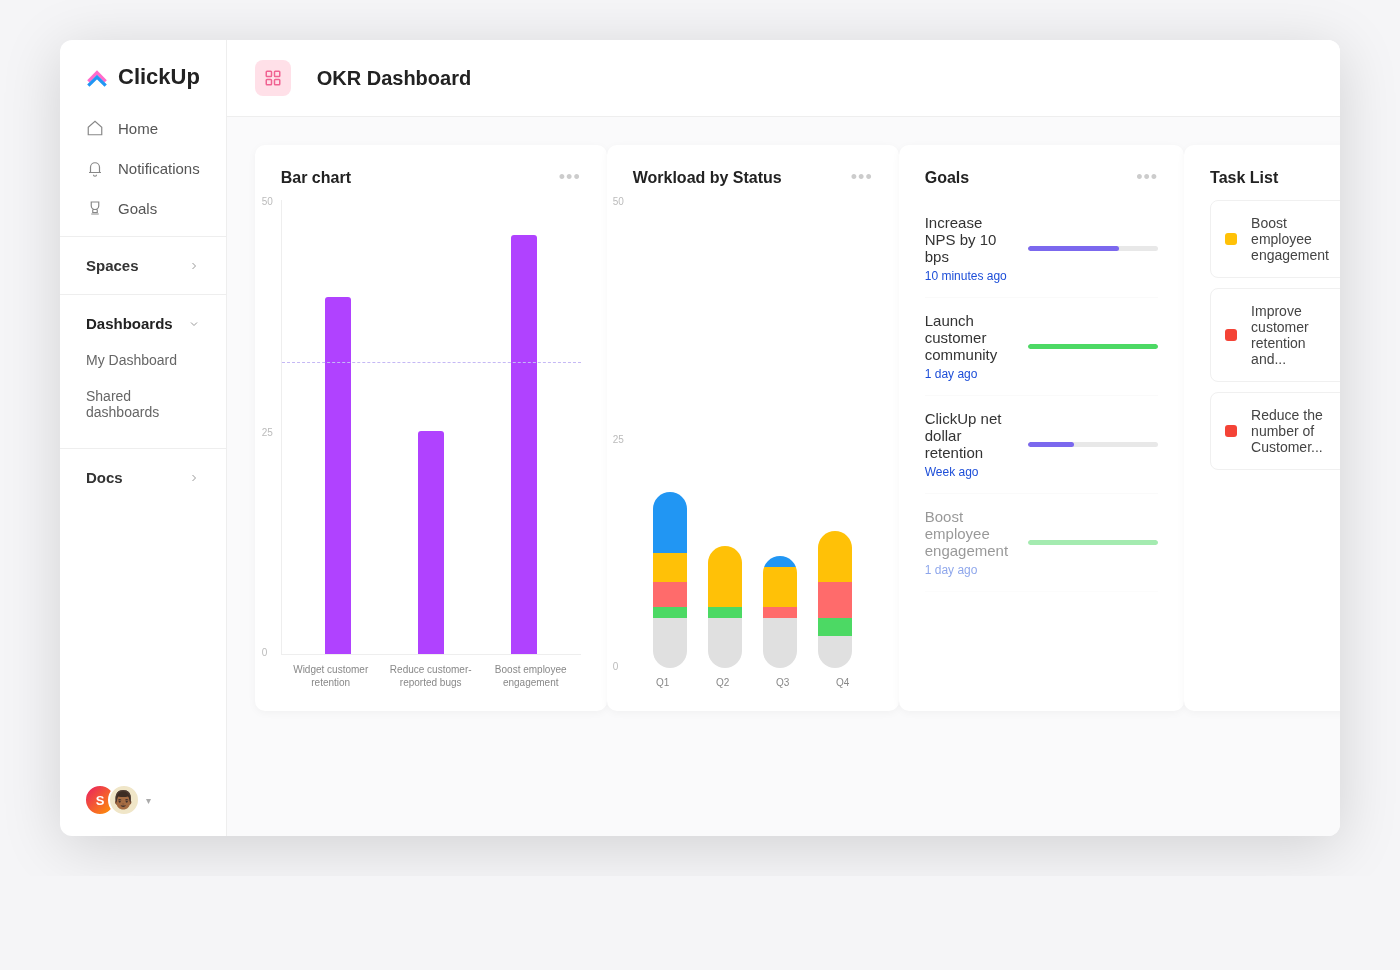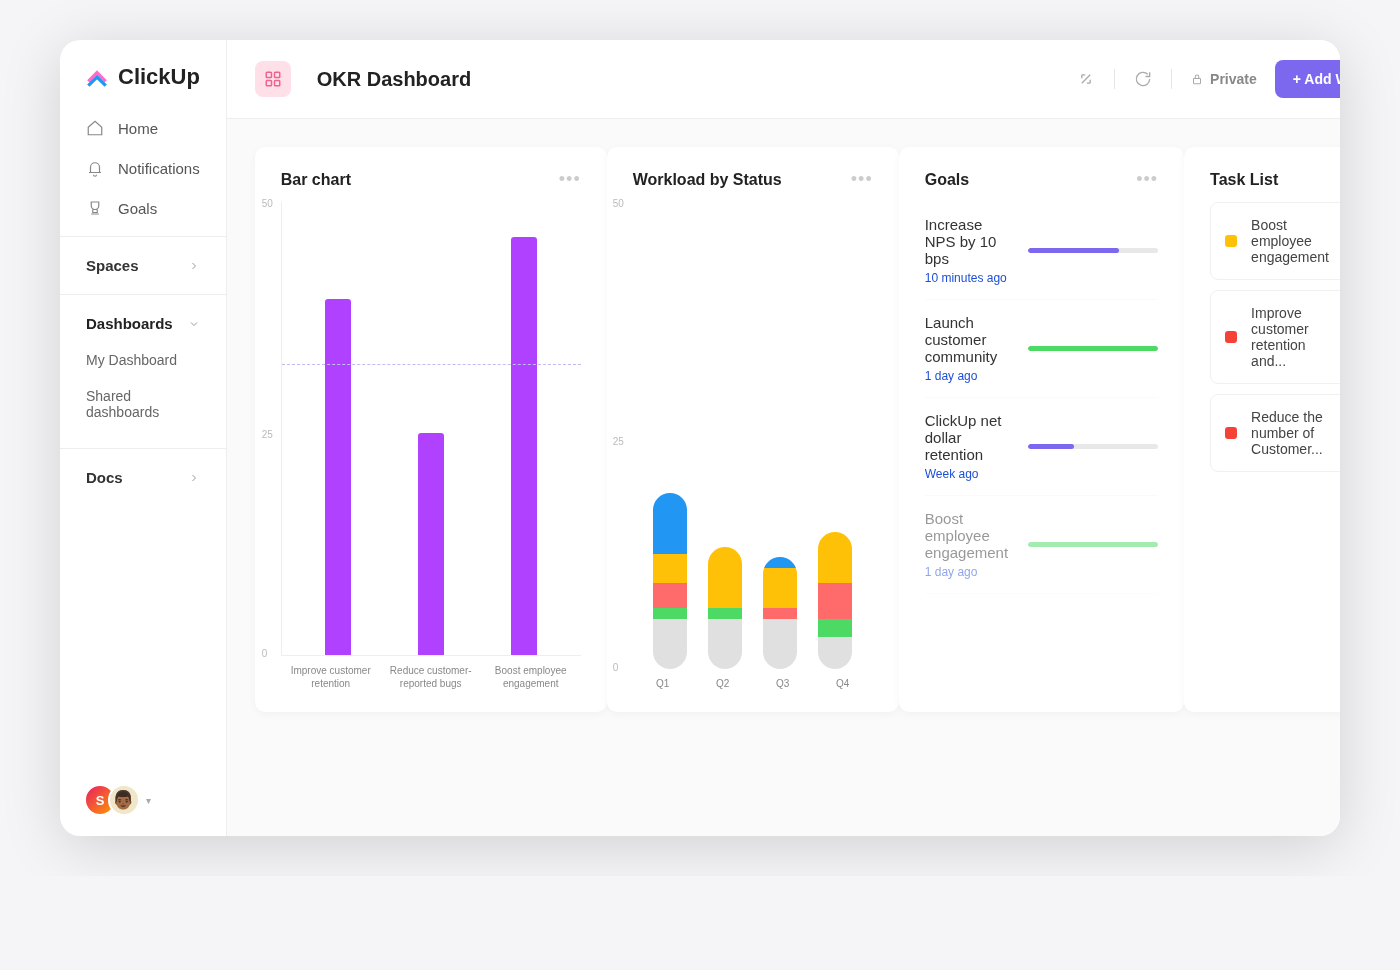--- a/index.html
+++ b/index.html
@@ -1,17 +1,17 @@
 <!DOCTYPE html>
 <html><head>
 <meta charset="utf-8">
 <style>
 * { margin: 0; padding: 0; box-sizing: border-box; font-family: -apple-system, BlinkMacSystemFont, 'Segoe UI', sans-serif; }
 body { background: #f5f5f7; padding: 40px; }
-.app { background: #fff; border-radius: 20px; box-shadow: 0 10px 60px rgba(0,0,0,0.15); width: 1280px; height: 796px; margin: 0 auto; display: flex; overflow: hidden; }
+.app { background: #fff; border-radius: 12px; box-shadow: 0 10px 60px rgba(0,0,0,0.15); width: 1280px; height: 796px; margin: 0 auto; display: flex; overflow: hidden; }
 
 
 .sidebar { width: 250px; border-right: 1px solid #eee; display: flex; flex-direction: column; }
 .logo { display: flex; align-items: center; gap: 8px; padding: 24px 24px 18px; font-size: 22px; font-weight: 800; color: #222; }
 .logo svg { width: 26px; height: 26px; }
 .nav { padding: 0 0 8px; }
 .nav-item { display: flex; align-items: center; gap: 14px; padding: 11px 26px; color: #555; font-size: 15px; cursor: pointer; }
 .nav-item svg { width: 18px; height: 18px; stroke: #888; fill: none; stroke-width: 1.6; }
 .section { border-top: 1px solid #eee; padding: 14px 0; }
 .section-header { display: flex; align-items: center; justify-content: space-between; padding: 6px 26px; color: #333; font-size: 15px; font-weight: 600; cursor: pointer; }
@@ -151,59 +151,41 @@
     <div class="header">
       <div class="header-icon">
         <svg viewBox="0 0 24 24">
             <rect x="3" y="3" width="7" height="7" rx="1"></rect>
             <rect x="14" y="3" width="7" height="7" rx="1"></rect>
             <rect x="3" y="14" width="7" height="7" rx="1"></rect>
             <rect x="14" y="14" width="7" height="7" rx="1"></rect>
           </svg>
       </div>
       <div class="header-title">OKR Dashboard</div>
-      <div class="header-actions">
-        <svg class="header-action" viewBox="0 0 24 24">
-            <path d="M7 17 L17 7 M7 7 h4 M7 7 v4 M17 17 h-4 M17 17 v-4"></path>
-          </svg>
-        <div class="divider"></div>
-        <svg class="header-action" viewBox="0 0 24 24">
-            <path d="M20 12 a8 8 0 1 1 -2.3 -5.6 M20 4 v5 h-5"></path>
-          </svg>
-        <div class="divider"></div>
-        <div class="private">
-          <svg viewBox="0 0 24 24">
-              <rect x="6" y="11" width="12" height="9" rx="1"></rect>
-              <path d="M9 11 V8 a3 3 0 0 1 6 0 v3"></path>
-            </svg>
-          <span>Private</span>
-        </div>
-        <button class="add-widget">+ Add Widget</button>
-      </div>
     </div>
 
     <div class="grid">
 
       <div class="card">
         <div class="card-header">
           <div class="card-title">Bar chart</div>
           <div class="dots">•••</div>
         </div>
         <div class="chart">
           <div class="chart-area" id="bar-area">
             <span class="y-label" style="top:-4px">50</span>
             <span class="y-label" style="top:50%">25</span>
             <span class="y-label" style="bottom:-4px">0</span>
           <div class="dashline" style="bottom: 64%;"></div>
               <div class="bar" style="height: 80%;"></div>
               <div class="bar" style="height: 50%;"></div>
               <div class="bar" style="height: 94%;"></div>
             </div>
           <div class="x-labels" id="bar-xlabels">
-              <div class="x-label">Improve customer retention</div>
+              <div class="x-label">Widget customer retention</div>
               <div class="x-label">Reduce customer-reported bugs</div>
               <div class="x-label">Boost employee engagement</div>
             </div>
         </div>
       </div>
 
       <div class="card">
         <div class="card-header">
           <div class="card-title">Workload by Status</div>
           <div class="dots">•••</div>

